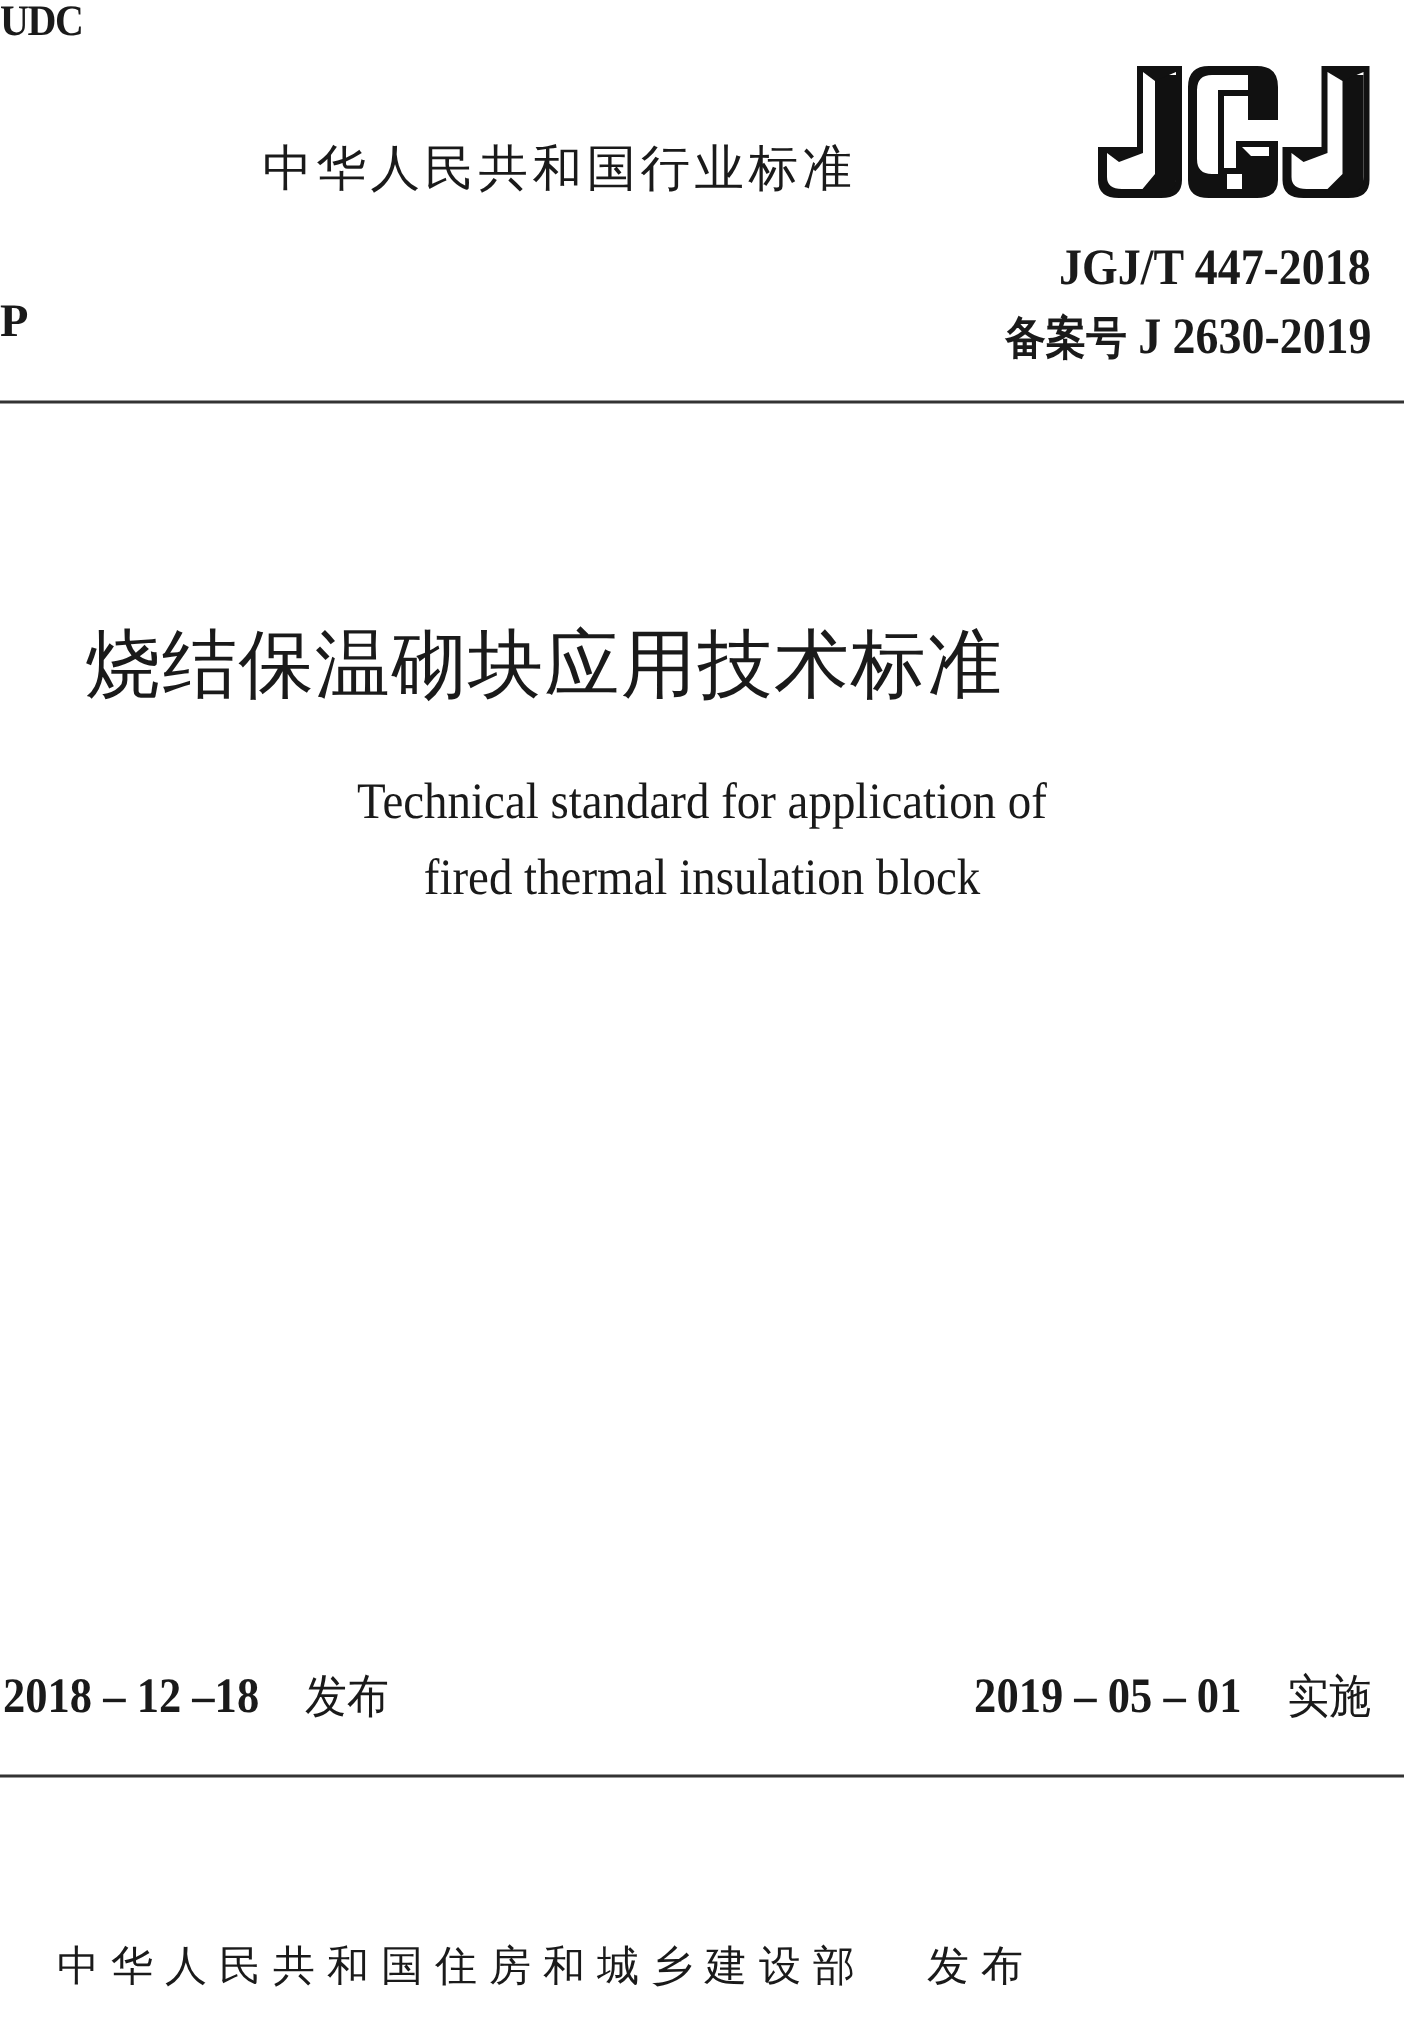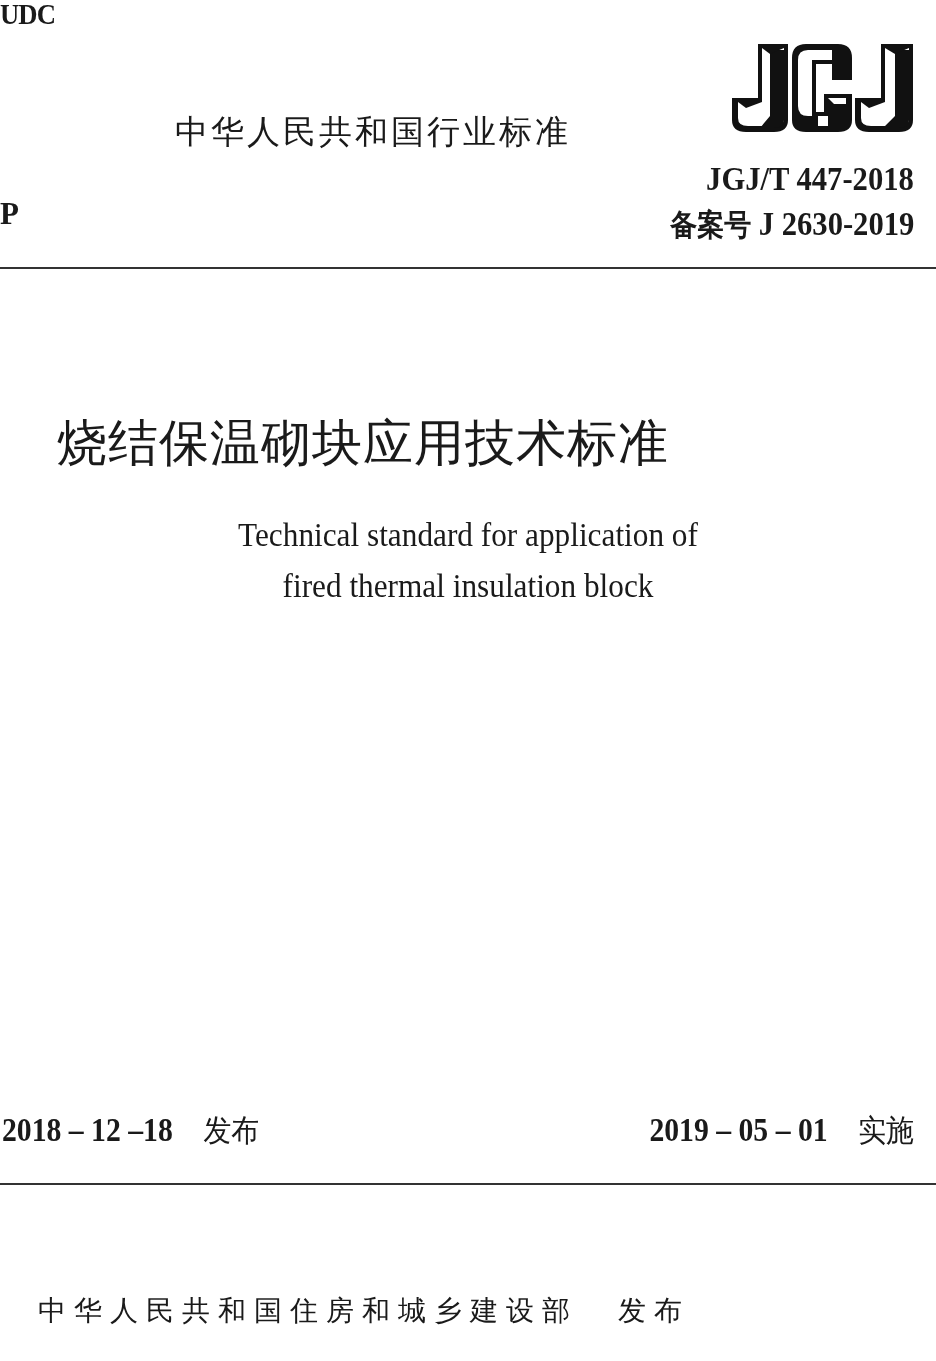--- a/index.html
+++ b/index.html
@@ -2,21 +2,21 @@
 <html><head>
 <meta charset="utf-8">
 <style>
   html, body { margin:0; padding:0; }
   body { width:936px; height:1361px; background:#ffffff; position:relative; overflow:hidden; color:#1a1a1a; }
   .abs { position:absolute; white-space:nowrap; }
   .serif { font-family:"Liberation Serif","DejaVu Serif",serif; }
   .sans { font-family:"DejaVu Sans","Liberation Sans",sans-serif; }
   .udc { left:0; top:-2px; font-size:29px; font-weight:bold; letter-spacing:-1px; transform:scaleX(0.92); transform-origin:left; }
   .p-code { left:0; top:196px; font-size:31px; font-weight:bold; }
-  .industry { left:175px; top:90px; font-size:33px; letter-spacing:3px;margin-top:20px; }
+  .industry { left:175px; top:90px; font-size:33px; letter-spacing:3px; }
   .logo { left:730px; top:42px; width:185px; height:92px; }
   .std-no { right:22px; top:160px; font-size:34px; font-weight:bold; transform:scaleX(0.9); transform-origin:right; }
   .record { right:22px; top:205px; font-size:34px; font-weight:bold; transform:scaleX(0.9); transform-origin:right; }
   .record .cn { font-family:"DejaVu Sans",sans-serif; font-weight:bold; font-size:30px; }
   .rule { left:0; width:936px; height:2px; background:#333; }
   .title-cn { left:0; width:762px; top:410px; text-align:center; font-size:50px; letter-spacing:1px; padding-right:36px; box-sizing:border-box; }
   .title-en { left:0; width:936px; text-align:center; font-size:34px; transform:scaleX(0.92); }
   .date-l { left:2px; top:1110px; font-size:33px; font-weight:bold; transform:scaleX(0.9); transform-origin:left; }
   .date-r { right:22px; top:1110px; font-size:33px; font-weight:bold; transform:scaleX(0.9); transform-origin:right; }
   .date-word { font-family:"DejaVu Sans",sans-serif; font-weight:normal; font-size:31px; margin-left:34px; }

